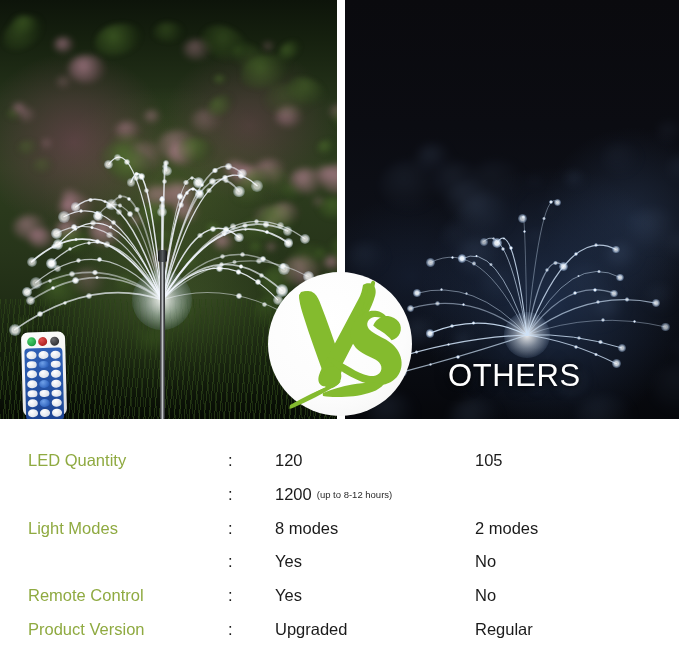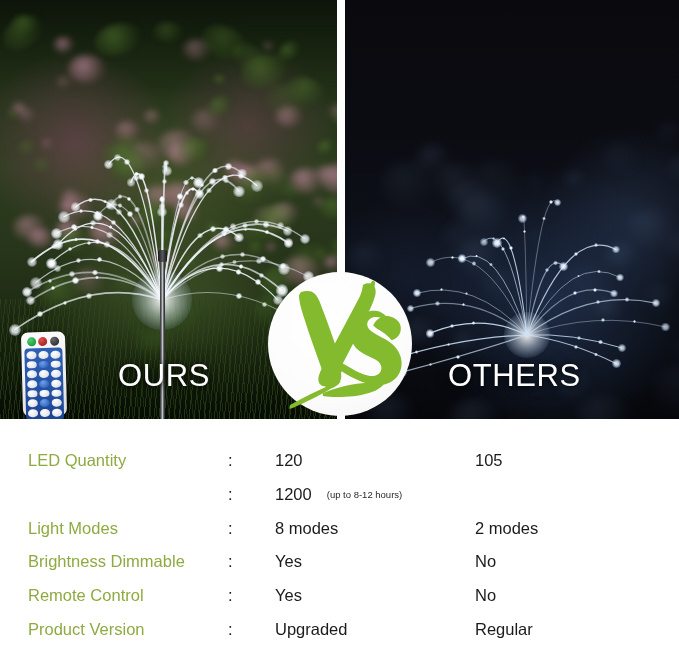--- a/index.html
+++ b/index.html
@@ -212,21 +212,21 @@
     top: 0;
     color: #1b1b1b;
     font-size: 16.5px;
     white-space: nowrap;
   }
   .spec-ours   { left: 275px; }
   .spec-others { left: 475px; }
   .spec-note {
     font-size: 9.5px;
     color: #2a2a2a;
-    margin-left: 15px;
+    margin-left: 5px;
     vertical-align: 2px;
     text-align: right;
   }
   .spec-note:empty { display: none; }
 </style>
 </head>
 <body>
 
 <div id="root">
 
@@ -648,21 +648,20 @@
           <div class="bulb cool" style="width: 8.9px; height: 8.9px; left: 316.3px; top: 322.5px; opacity: 0.65;"></div>
           <div class="bulb cool" style="width: 3.8px; height: 3.8px; left: 232.2px; top: 336.1px; opacity: 0.69;"></div>
           <div class="bulb cool" style="width: 4.9px; height: 4.9px; left: 252.7px; top: 339.6px; opacity: 0.83;"></div>
           <div class="bulb cool" style="width: 8.2px; height: 8.2px; left: 272.5px; top: 343.7px; opacity: 0.74;"></div>
           <div class="bulb cool" style="width: 4.5px; height: 4.5px; left: 228.9px; top: 344.6px; opacity: 0.83;"></div>
           <div class="bulb cool" style="width: 3.8px; height: 3.8px; left: 249.2px; top: 352.5px; opacity: 0.87;"></div>
           <div class="bulb cool" style="width: 8.8px; height: 8.8px; left: 267px; top: 359.3px; opacity: 0.81;"></div>
         </div>
     </div>
 
-    <div class="caption caption-ours">OURS</div>
     <div class="caption caption-others">OTHERS</div>
 
     <div class="vs-badge">
       <svg width="144" height="144" viewBox="0 0 144 144">
         <g fill="#84bb2e">
 
           <path d="M31 23 c4.5 -4.5 11 -5.5 15.5 -1.5 c3 2.6 4.6 6.8 6.2 10.9
                    c6.4 16.4 12.2 33.1 17.9 49.8 c1.3 3.8 2.5 7.7 3.4 11.7
                    c0.6 2.8 0.2 5.9 -1.8 8 c-2.6 2.8 -7.2 2.8 -10.2 0.5
                    c-2.7 -2.1 -4.1 -5.4 -5.4 -8.5 c-7.2 -17.4 -14 -35 -20.1 -52.8
@@ -731,21 +730,20 @@
         <div class="spec-colon">:</div>
         <div class="spec-ours"><span>1200</span><span class="spec-note">(up to 8-12 hours)</span></div>
       </div>
       <div class="spec-row" style="top: 99.6px;">
         <div class="spec-label">Light Modes</div>
         <div class="spec-colon">:</div>
         <div class="spec-ours"><span>8 modes</span></div>
         <div class="spec-others"><span>2 modes</span></div>
       </div>
       <div class="spec-row" style="top: 133.4px;">
-        <div class="spec-label">Brightness Dimmable</div>
         <div class="spec-colon">:</div>
         <div class="spec-ours"><span>Yes</span></div>
         <div class="spec-others"><span>No</span></div>
       </div>
       <div class="spec-row" style="top: 167.2px;">
         <div class="spec-label">Remote Control</div>
         <div class="spec-colon">:</div>
         <div class="spec-ours"><span>Yes</span></div>
         <div class="spec-others"><span>No</span></div>
       </div>

